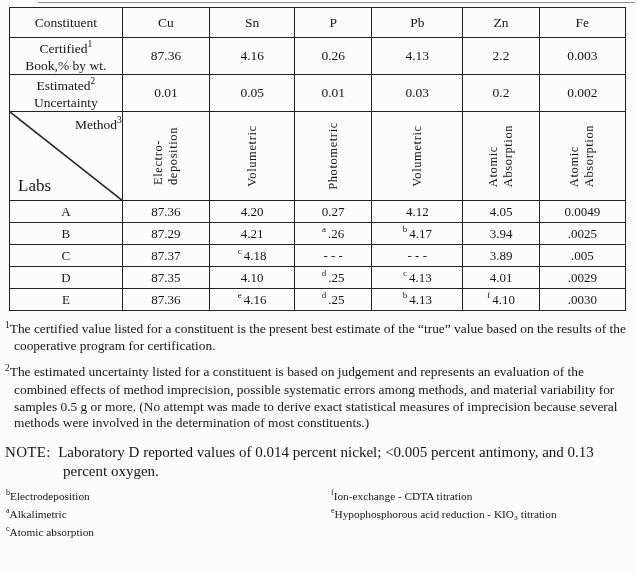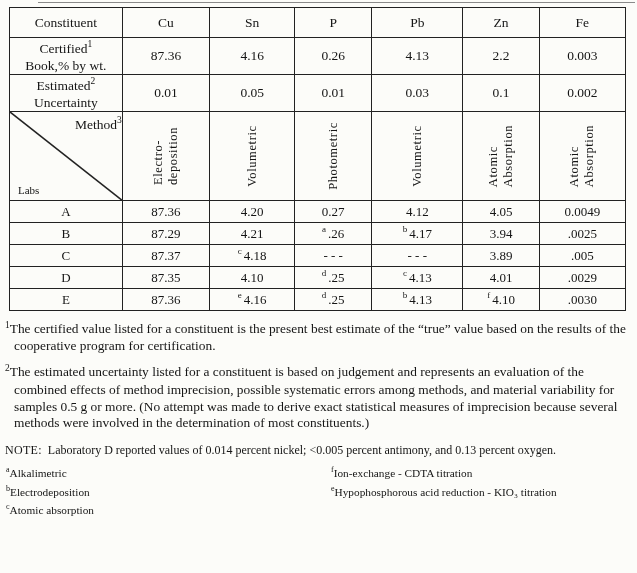--- a/index.html
+++ b/index.html
@@ -17,31 +17,31 @@
   td.lbl { text-align:left; padding-left:8px;font-family:Liberation Serif, serif; }
   tr.r-cert td, tr.r-est td { height:36px; }
   td.two-line { line-height:1.28; padding-top:2px; padding-bottom:2px; }
   td.valcell { vertical-align:bottom; padding-bottom:4px; }
   sup.lblsup { font-size:9.5px; }
 
   tr.r-method td { height:88px; position:relative; }
   td.diag { position:relative; }
   td.diag svg { position:absolute; top:0; left:0; width:100%; height:100%; }
   .method-word { position:absolute; top:3px; right:0; font-size:13.5px; }
-  .labs-word { position:absolute; bottom:4px; left:8px; font-size:11px; }
+  .labs-word { position:absolute; bottom:4px; left:8px; font-size:17px; }
   .rot { position:absolute; left:50%; top:50%; transform:translate(-50%,-50%) rotate(-90deg);
          white-space:pre-line; font-size:12.5px; line-height:1.2; letter-spacing:0.6px; text-align:left; }
 
   tr.r-lab td { height:21px; font-size:13px; }
   sup.csup { font-size:9px; vertical-align:super; margin-right:2px; line-height:0; }
 
   .fnotes { margin:9px 6px 11px 5px; font-size:13.4px; line-height:1.26; }
   .fn { margin:0 0 8px 0; padding-left:9px; text-indent:-9px; }
   .fn sup { font-size:9.5px; }
-  .note { margin:4px 6px 0 5px; font-size:12px; line-height:1.26; padding-left:58px; text-indent:-58px; }
+  .note { margin:4px 6px 0 5px; font-size:15px; line-height:1.26; padding-left:58px; text-indent:-58px; }
   .note-label { letter-spacing:0.3px; }
 
   .key { display:flex; margin:6px 0 0 6px; font-size:11.3px; line-height:1.6; }
   .key-col-left { width:325px; }
   .key-col-right { flex:1; }
   .key-item sup { font-size:8px; }
 </style>
 </head>
 <body>
 
@@ -81,21 +81,21 @@
       </tr>
     <tr class="r-est" id="row-est">
       <td class="lbl two-line">
         <span>Estimated</span><sup class="lblsup">2</sup><br>
         <span>Uncertainty</span>
       </td>
     <td class="valcell">0.01</td>
         <td class="valcell">0.05</td>
         <td class="valcell">0.01</td>
         <td class="valcell">0.03</td>
-        <td class="valcell">0.1</td>
+        <td class="valcell">0.2</td>
         <td class="valcell">0.002</td>
       </tr>
     <tr class="r-method" id="row-method">
       <td class="lbl diag">
         <svg viewBox="0 0 100 100" preserveAspectRatio="none">
           <line x1="0" y1="0" x2="100" y2="100" stroke="#222" stroke-width="1.6" vector-effect="non-scaling-stroke"></line>
         </svg>
         <span class="method-word"><span>Method</span><sup class="lblsup">3</sup></span>
         <span class="labs-word">Labs</span>
       </td>
@@ -173,21 +173,21 @@
 
 <div class="fnotes">
   <p class="fn"><sup>1</sup><span>The certified value listed for a constituent is the present best estimate of the “true” value based on the results of the cooperative program for certification.</span></p>
   <p class="fn"><sup>2</sup><span>The estimated uncertainty listed for a constituent is based on judgement and represents an evaluation of the combined effects of method imprecision, possible systematic errors among methods, and material variability for samples 0.5 g or more. (No attempt was made to derive exact statistical measures of imprecision because several methods were involved in the determination of most constituents.)</span></p>
 </div>
 
 <p class="note"><span class="note-label">NOTE:</span>&nbsp; <span>Laboratory D reported  values of  0.014 percent nickel; &lt;0.005 percent antimony, and 0.13 percent oxygen.</span></p>
 
 <div class="key">
   <div class="key-col-left">
+    <div class="key-item"><sup>b</sup><span>Electrodeposition</span></div>
     <div class="key-item"><sup>a</sup><span>Alkalimetric</span></div>
-    <div class="key-item"><sup>b</sup><span>Electrodeposition</span></div>
     <div class="key-item"><sup>c</sup><span>Atomic absorption</span></div>
   </div>
   <div class="key-col-right">
     <div class="key-item"><sup>f</sup><span>Ion-exchange - CDTA titration</span></div>
     <div class="key-item"><sup>e</sup><span>Hypophosphorous acid reduction - KIO₃ titration</span></div>
   </div>
 </div>
 
 </body></html>

